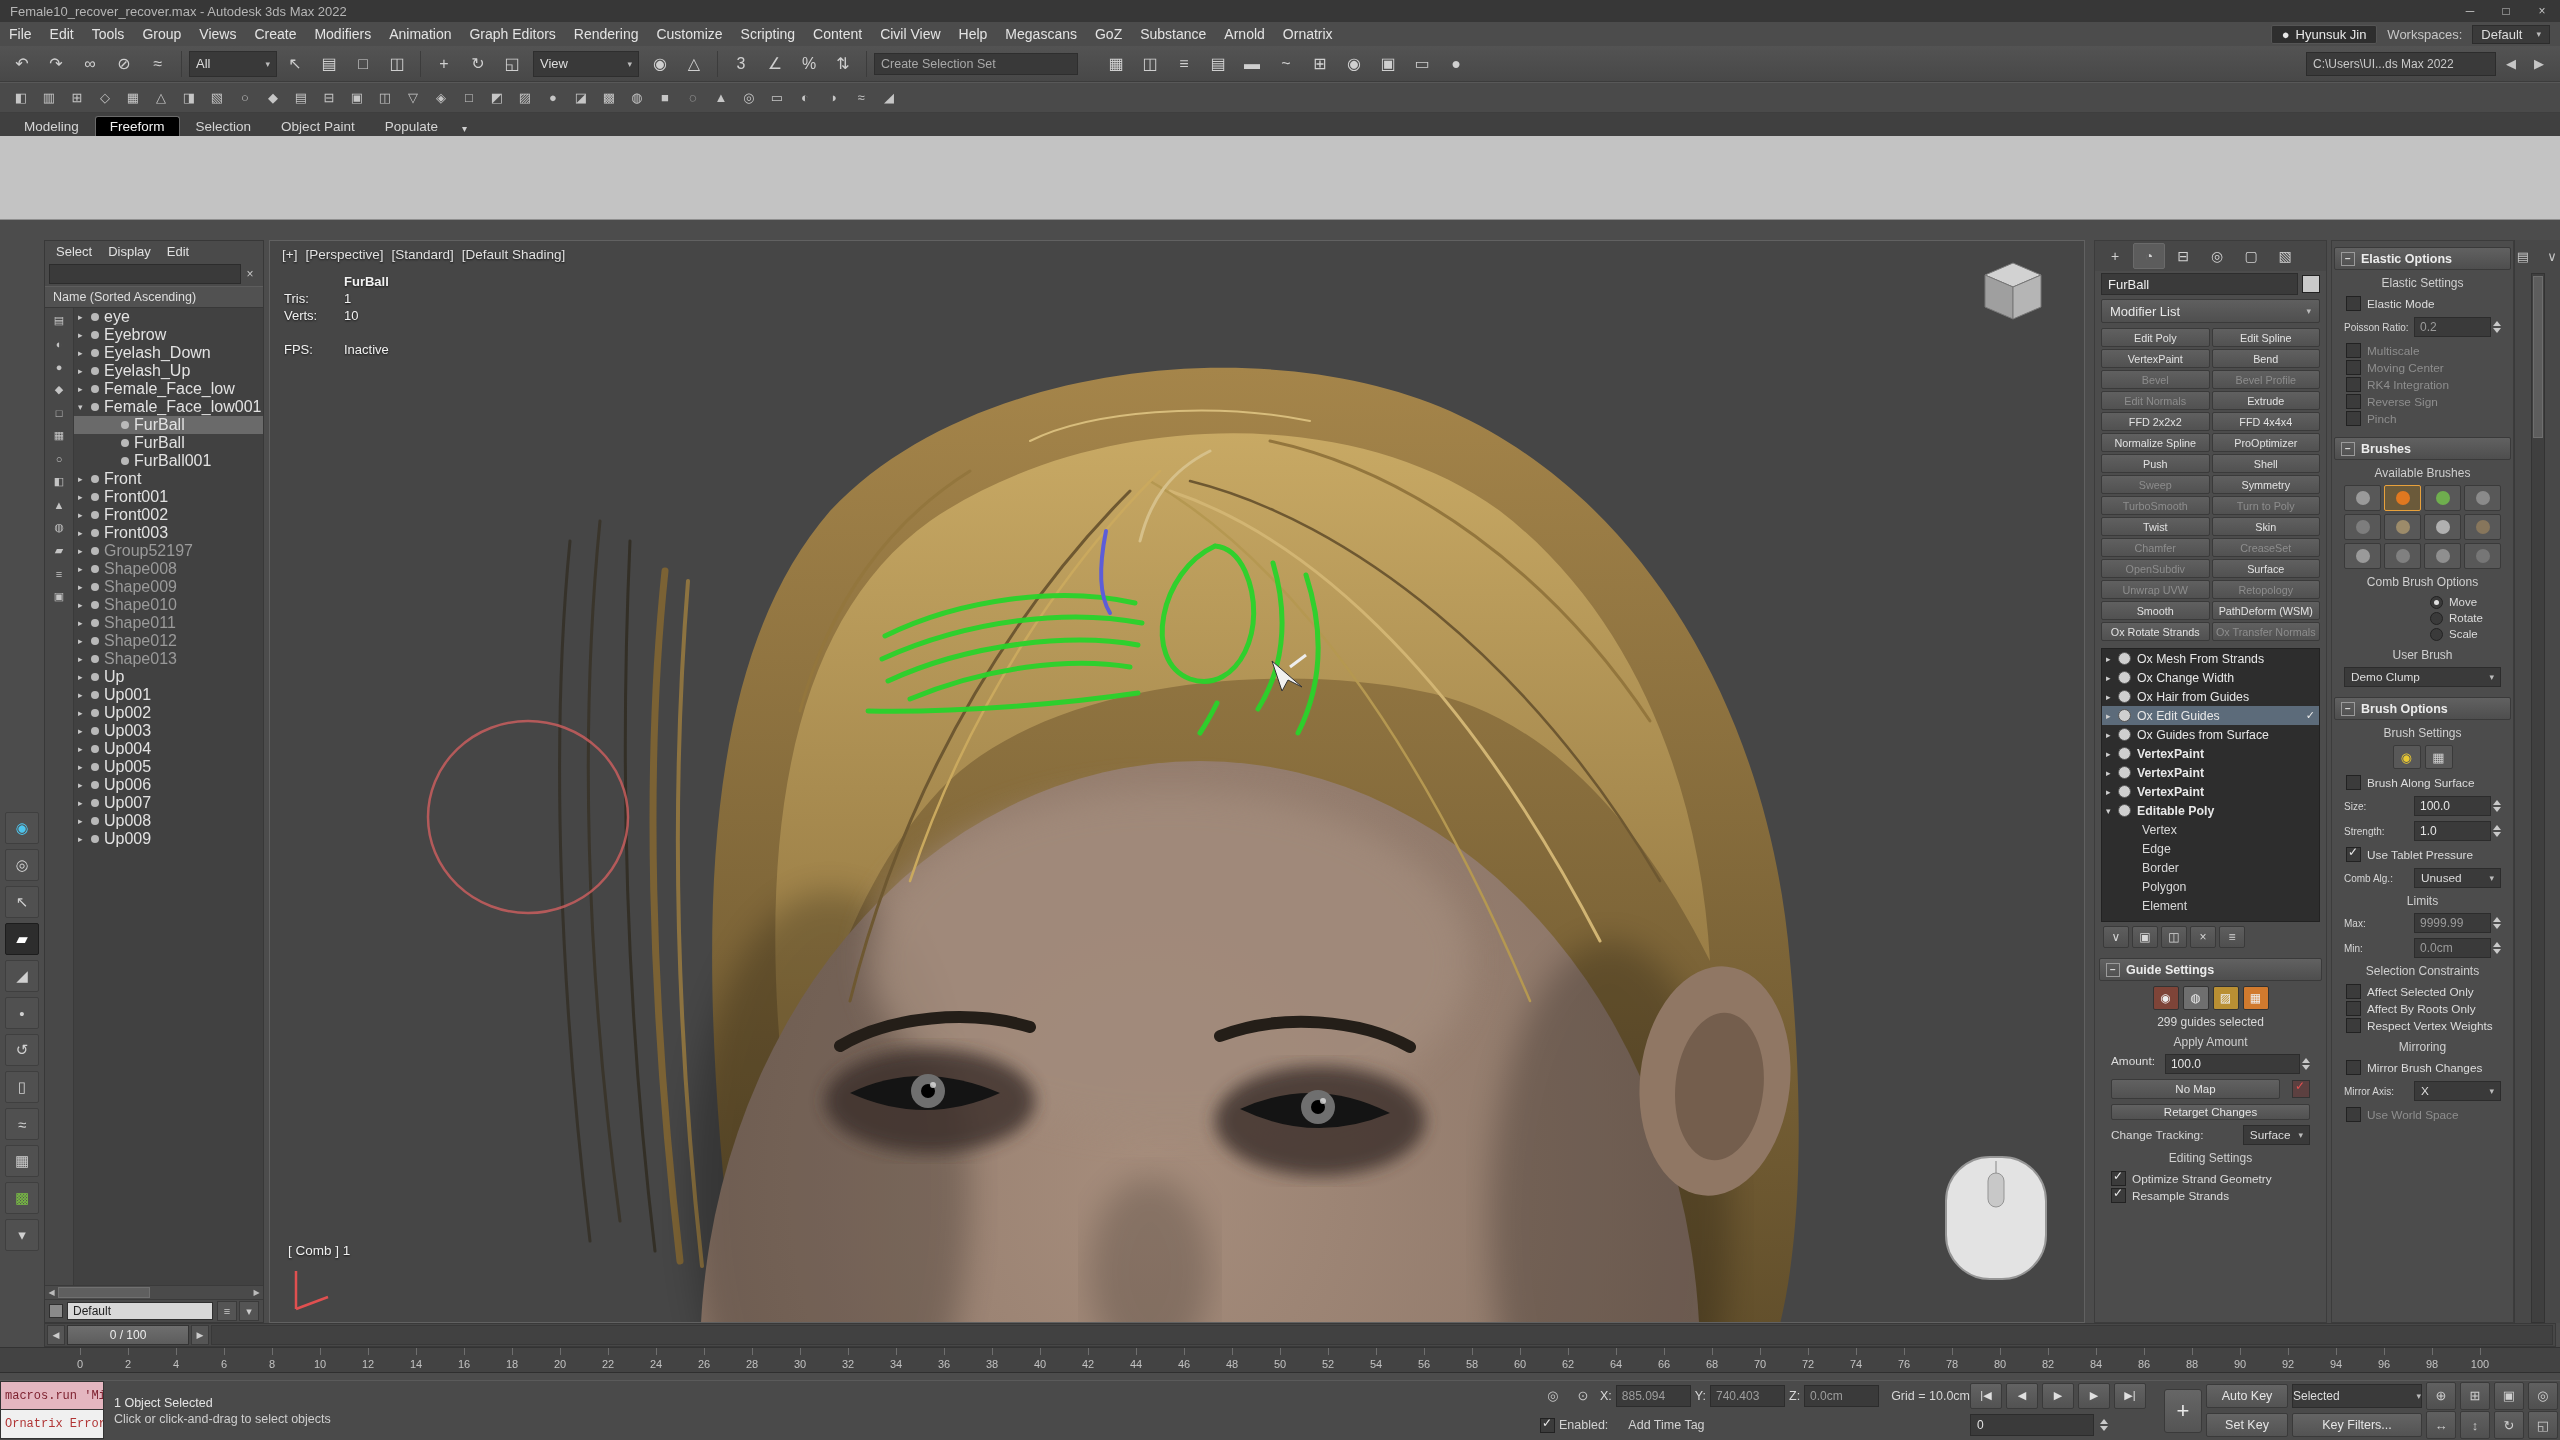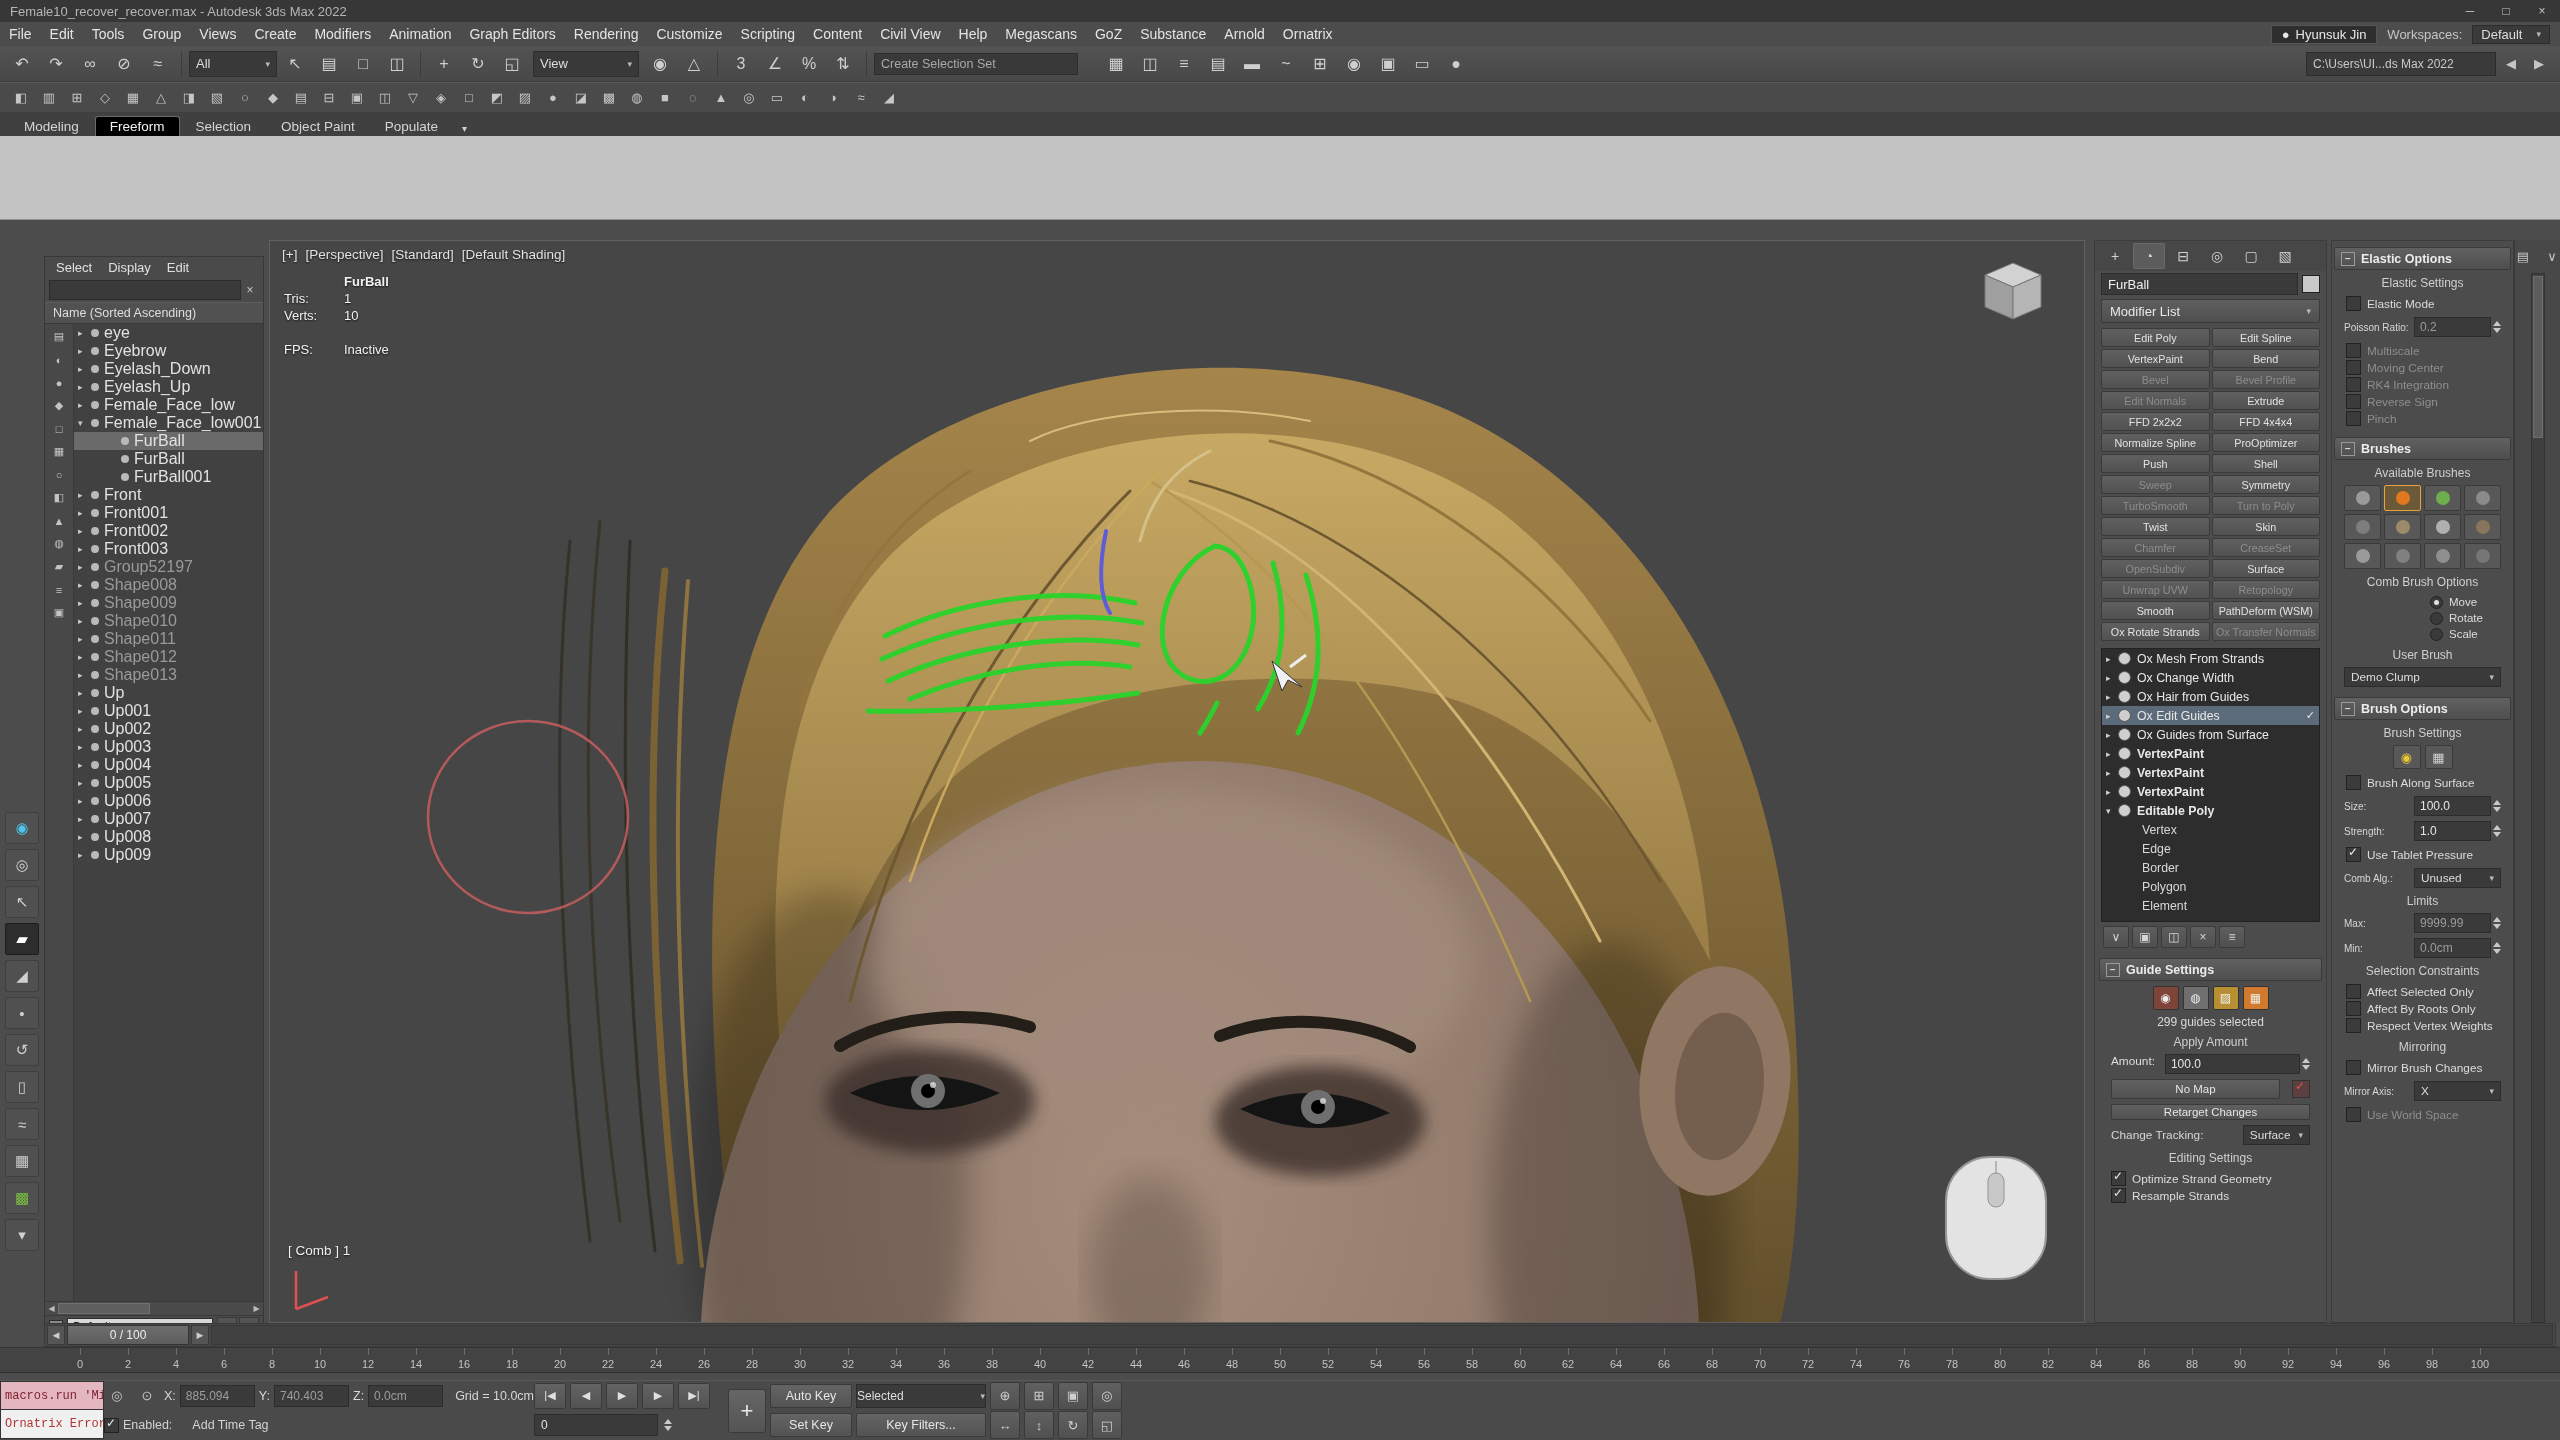--- a/index.html
+++ b/index.html
@@ -35,21 +35,21 @@
   .rtabs{display:flex;gap:2px;align-items:flex-end}
   .rtab{padding:2px 14px;color:#d5d5d5}
   .rtab.active{background:#000000;border:1px solid #6a6a6a;border-bottom:none;border-radius:3px 3px 0 0;color:#f2f2f2}
   .rtab-ovf{padding:2px 8px;color:#cfcfcf;font-size:10px}
   #ribbonarea{position:absolute;top:136px;height:84px;width:100%;background:#c3c3c3;border-bottom:1px solid #8f8f8f;box-sizing:border-box}
   
   #leftstrip{position:absolute;left:2px;top:812px;width:40px;display:flex;flex-direction:column;gap:5px;align-items:center}
   .ls-ic{width:32px;height:30px;display:flex;align-items:center;justify-content:center;font-size:15px;color:#d0d0d0;border:1px solid #3f3f3f;background:#505050;border-radius:2px}
   .ls-ic.active{background:#2d2d2d;border-color:#1d1d1d;color:#fff}
   
-  #explorer{position:absolute;left:44px;top:256px;width:220px;height:1083px;background:#454545;border:1px solid #383838;display:flex;flex-direction:column;font-size:13px;box-sizing:border-box}
+  #explorer{position:absolute;left:44px;top:240px;width:220px;height:1083px;background:#454545;border:1px solid #383838;display:flex;flex-direction:column;font-size:13px;box-sizing:border-box}
   .exp-menus{display:flex;gap:2px;padding:3px 4px;background:#4a4a4a}
   .exp-menu{padding:0 7px;color:#e0e0e0}
   .exp-searchrow{display:flex;align-items:center;padding:2px 4px;background:#4a4a4a}
   .exp-search{flex:1;height:18px;background:#3a3a3a;border:1px solid #2c2c2c;color:#ddd;font-size:12px;padding:0 4px;font-family:inherit}
   .exp-clear{width:18px;text-align:center;color:#c5c5c5;font-size:12px}
   .exp-header{background:#515151;border-top:1px solid #5d5d5d;border-bottom:1px solid #383838;padding:3px 8px;color:#dedede;font-size:12.5px}
   .exp-body{flex:1;display:flex;min-height:0}
   .exp-tools{width:28px;background:#484848;border-right:1px solid #3a3a3a;display:flex;flex-direction:column;align-items:center;padding-top:4px;gap:6px}
   .exp-tool{width:20px;height:17px;display:flex;align-items:center;justify-content:center;color:#c4c4c4;font-size:11px}
   .exp-list{flex:1;background:#414141;overflow:hidden}
@@ -1413,20 +1413,24 @@
           <span>100</span>
         </span>
       </div>
   </div>
 
   <div id="statusbar">
     <div class="sb-col sb-listener">
       <div class="sb-lst1">macros.run 'Mi</div>
       <div class="sb-lst2">Ornatrix Error: /</div>
     </div>
+    <div class="sb-col sb-msg">
+      <div class="sb-selstatus">1 Object Selected</div>
+      <div class="sb-prompt">Click or click-and-drag to select objects</div>
+    </div>
     <div class="sb-col sb-coords">
       <div class="sb-row">
         <span class="ic t2">◎</span>
         <span class="ic t2">⊙</span>
         <span class="coord-lbl">X:</span>
         <span class="coord-fld">885.094</span>
         <span class="coord-lbl">Y:</span>
         <span class="coord-fld">740.403</span>
         <span class="coord-lbl">Z:</span>
         <span class="coord-fld">0.0cm</span>

